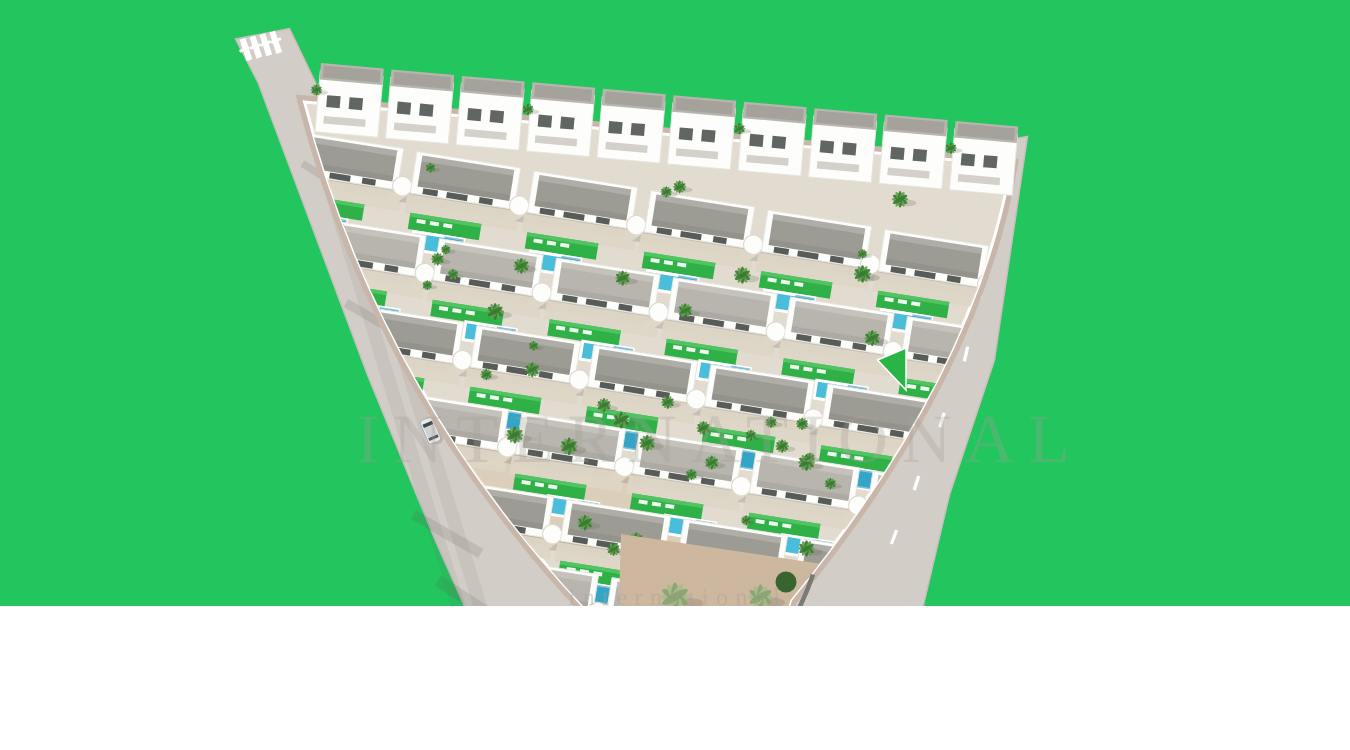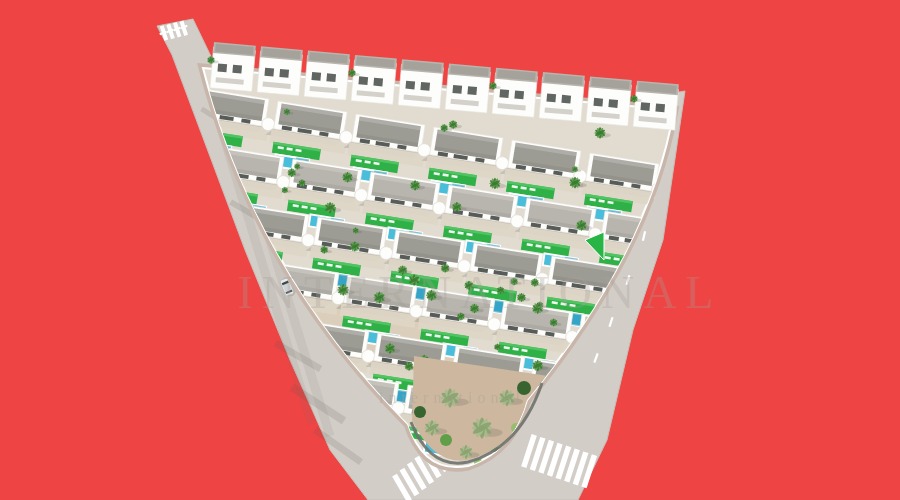--- a/index.html
+++ b/index.html
@@ -1,16 +1,16 @@
 <!DOCTYPE html>
 <html><head>
 <meta charset="utf-8">
 <style>
   html,body{margin:0;padding:0;background:#ffffff;}
-  #stage{position:relative;width:900px;height:500px;background:#ef4444;overflow:hidden;
+  #stage{position:relative;width:900px;height:404px;background:#22c55e;overflow:hidden;
          font-family:"Liberation Sans",sans-serif;}
   svg{display:block;}
   .wm-large{font-family:"Liberation Serif",serif;font-size:46px;letter-spacing:9px;
             fill:rgba(165,159,151,0.30);text-anchor:middle;}
   .wm-small{font-family:"Liberation Serif",serif;font-size:16px;letter-spacing:5px;
             fill:rgba(165,159,151,0.40);text-anchor:middle;}
 </style>
 </head>
 <body>
 

